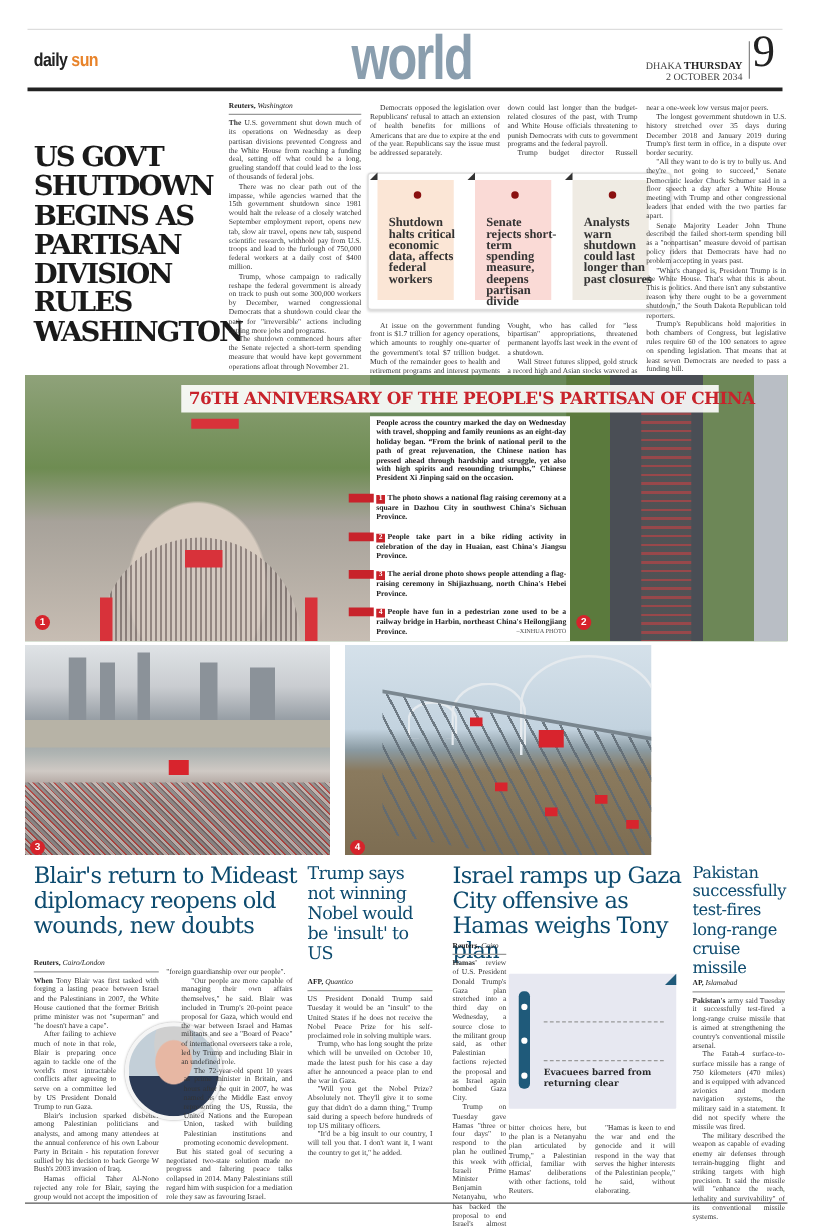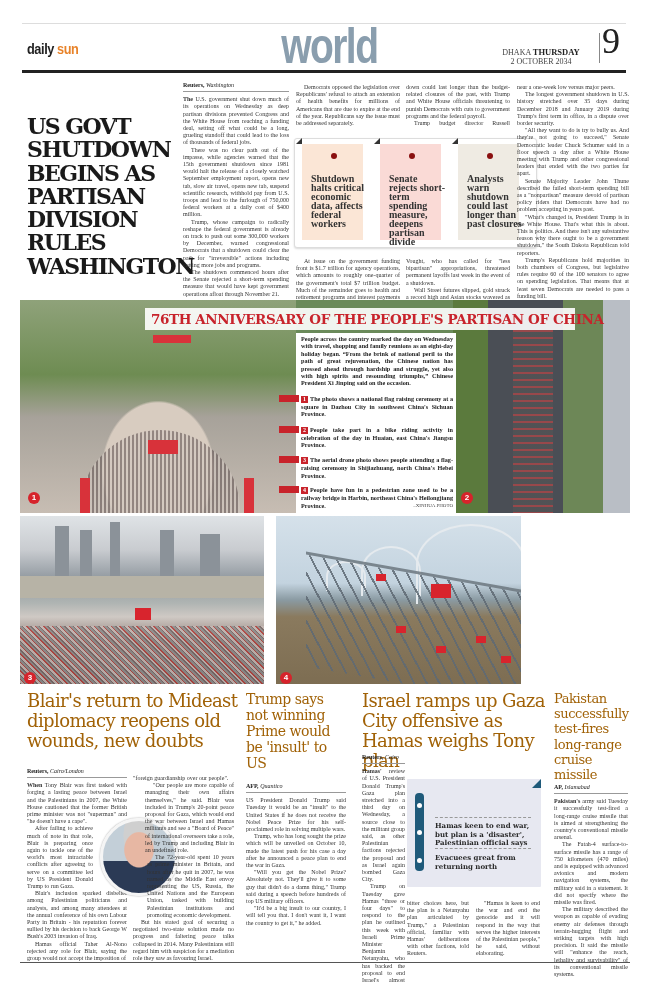--- a/index.html
+++ b/index.html
@@ -4,21 +4,21 @@
 <style>
 *{box-sizing:border-box;margin:0;padding:0}
 html,body{width:650px;height:984px;background:#fff;overflow:hidden}
 body{position:relative;font-family:"Liberation Serif",serif;color:#222}
 .abs{position:absolute}
 .topline{left:22px;top:23px;width:604px;height:1px;background:#ddd}
 .botline{left:22px;top:70px;width:604px;height:3px;background:#222}
 .logo{left:27px;top:40px;font-family:"Liberation Sans",sans-serif;font-weight:bold;font-size:15px;letter-spacing:-0.5px;transform:scaleX(0.85);transform-origin:left}
 .logo .d{color:#222}.logo .s{color:#e8832a}
 .section{left:268px;top:22px;width:120px;text-align:center;font-family:"Liberation Sans",sans-serif;font-weight:bold;font-size:50px;line-height:48px;color:#8a9eae;letter-spacing:-2px;transform:scaleX(0.78);}
-.dateblk{left:488px;top:48px;width:106px;text-align:center;font-size:8px;line-height:9px;color:#444}
+.dateblk{left:488px;top:48px;width:106px;text-align:right;font-size:8px;line-height:9px;color:#444}
 .dateblk b{font-size:8.5px;color:#222}
 .pagesep{left:599px;top:33px;width:1px;height:30px;background:#888}
 .pageno{left:602px;top:22px;font-size:36px;line-height:38px;color:#222;font-weight:normal}
 .hl1{left:27px;top:115px;width:150px;font-family:"DejaVu Serif",serif;font-weight:bold;font-size:22px;line-height:23.3px;letter-spacing:-1.5px;color:#1a1a1a}
 .txt{font-size:6px;line-height:7.2px;text-align:justify;color:#333}
 .txt p{text-indent:8px}
 .txt p.noi{text-indent:0}
 .by{font-size:6px;font-weight:bold;color:#222;border-bottom:0.5px solid #999;padding-bottom:2px;margin-bottom:4px}
 .by i{font-weight:normal}
 .col{position:absolute}
@@ -48,21 +48,21 @@
 .ph3{left:20px;top:516px;width:244px;height:168px;background:
  linear-gradient(180deg,#dfe3e6 0%,#c9ccd0 20%,#8f979e 38%,#b0b5b3 52%,#cfc9c4 60%,#8d7b75 75%,#756965 100%)}
 .ph3 .bld{position:absolute;background:#8b9299}
 .ph3 .crowd{position:absolute;left:0;top:110px;width:244px;height:58px;background:repeating-linear-gradient(45deg,#6e5e5e 0 1px,#c9bcb8 1px 3px,#b5332f 3px 4px,#8a8a8a 4px 6px);opacity:.75}
 .ph4{left:256px;top:516px;width:245px;height:168px;left:276px;background:
  linear-gradient(180deg,#d5e1ea 0%,#c3d3df 40%,#8a9aa2 50%,#8a7a5e 60%,#7d6d52 100%)}
 .ph4 .truss{position:absolute;left:30px;top:55px;width:220px;height:115px;border-top:3px solid #6d7880;background:repeating-linear-gradient(60deg,transparent 0 10px,#5f6a74 10px 12px);transform:skewY(10deg);opacity:.85}
 .ph4 .flag{position:absolute;width:10px;height:7px;background:#d8242d}
 .ph4 .arch{position:absolute;border:2px solid #e5eaee;border-bottom:none;border-radius:50% 50% 0 0}
 .hr-bot{left:20px;top:962px;width:610px;height:1px;background:#555}
-.hl-serif{font-family:"DejaVu Serif",serif;font-weight:normal;color:#a16207}
+.hl-serif{font-family:"DejaVu Serif",serif;font-weight:normal;color:#0c4a6e}
 .blair-hl{left:27px;top:691px;width:230px;font-size:18px;line-height:20px;letter-spacing:-0.6px}
 .trump-hl{left:246px;top:691px;width:100px;font-size:14px;line-height:16px;letter-spacing:-0.5px}
 .israel-hl{left:362px;top:691px;width:200px;font-size:18px;line-height:20px;letter-spacing:-0.6px}
 .pak-hl{left:554px;top:691px;width:82px;font-size:13px;line-height:15.2px;letter-spacing:-0.4px}
 .portrait{left:100px;top:818px;width:78px;height:78px;border-radius:50%;border:3px solid #f5f5f5;box-shadow:0 0 2px rgba(0,0,0,.4);background:radial-gradient(ellipse at 50% 40%,#e7b7a3 0 28%,transparent 30%),radial-gradient(ellipse at 50% 20%,#cfcfcf 0 30%,transparent 31%),linear-gradient(180deg,#c3cfd8 0 55%,#2b3a55 55% 100%)}
 .gaza-box{left:407px;top:779px;width:134px;height:108px;background:#e7e8f1;border-radius:1px}
 .gaza-box .bar{position:absolute;left:8px;top:14px;width:9px;height:78px;background:#1f5a7a;border-radius:4px}
 .gaza-box .b{position:absolute;left:10px;width:5px;height:5px;border-radius:50%;background:#fff}
 .gaza-box .it{position:absolute;left:28px;width:100px;font-family:"DejaVu Serif",serif;font-size:7px;line-height:8.6px;font-weight:bold;color:#2a2a2a}
 .gaza-box .sep{position:absolute;left:28px;width:96px;border-top:0.6px dashed #999}
@@ -193,21 +193,21 @@
   <p>Hamas official Taher Al-Nono rejected any role for Blair, saying the group would not accept the imposition of</p>
 </div>
 <div class="abs portrait"></div>
 <div class="col txt" style="left:133px;top:775px;width:101px">
   <p class="noi">"foreign guardianship over our people".</p>
   <p style="padding-left:12px">"Our people are more capable of managing their own affairs themselves," he said. Blair was included in Trump's 20-point peace proposal for Gaza, which would end the war between Israel and Hamas militants and see a "Board of Peace" of international overseers take a role, led by Trump and including Blair in an undefined role.</p>
   <p style="padding-left:14px">The 72-year-old spent 10 years as prime minister in Britain, and hours after he quit in 2007, he was named as the Middle East envoy representing the US, Russia, the United Nations and the European Union, tasked with building Palestinian institutions and promoting economic development.</p>
   <p>But his stated goal of securing a negotiated two-state solution made no progress and faltering peace talks collapsed in 2014. Many Palestinians still regard him with suspicion for a mediation role they saw as favouring Israel.</p>
 </div>
 
-<h2 class="abs hl-serif trump-hl">Trump says not winning Prime would be 'insult' to US</h2>
+<h2 class="abs hl-serif trump-hl">Trump says not winning Nobel would be 'insult' to US</h2>
 <div class="col txt" style="left:246px;top:783px;width:100px">
   <div class="by"><span>AFP,</span> <i>Quantico</i></div>
   <p class="noi">US President Donald Trump said Tuesday it would be an "insult" to the United States if he does not receive the Nobel Peace Prize for his self-proclaimed role in solving multiple wars.</p>
   <p>Trump, who has long sought the prize which will be unveiled on October 10, made the latest push for his case a day after he announced a peace plan to end the war in Gaza.</p>
   <p>"Will you get the Nobel Prize? Absolutely not. They'll give it to some guy that didn't do a damn thing," Trump said during a speech before hundreds of top US military officers.</p>
   <p>"It'd be a big insult to our country, I will tell you that. I don't want it, I want the country to get it," he added.</p>
 </div>
 
 <h2 class="abs hl-serif israel-hl">Israel ramps up Gaza City offensive as Hamas weighs Tony plan</h2>
 <div class="col txt" style="left:362px;top:754px;width:43px">
@@ -216,23 +216,22 @@
   <p>Trump on Tuesday gave Hamas "three or four days" to respond to the plan he outlined this week with Israeli Prime Minister Benjamin Netanyahu, who has backed the proposal to end Israel's almost two-year war with the Palestinian militant group.</p>
 
 </div>
 <div class="abs gaza-box">
   <span class="corner"></span>
   <div class="bar"></div>
   <span class="b" style="top:24px;left:10px"></span>
   <span class="b" style="top:51px;left:10px"></span>
   <span class="b" style="top:79px;left:10px"></span>
   <div class="sep" style="top:38px"></div>
-  <div class="it" style="top:43px">Hamas keen to end war, but plan is a 'disaster', Palestinian official says</div>
   <div class="sep" style="top:69px"></div>
-  <div class="it" style="top:75px">Evacuees great from returning north</div>
+  <div class="it" style="top:75px">Evacuees barred from returning clear</div>
 </div>
 <div class="col txt" style="left:407px;top:900px;width:62px">
   <p class="noi">bitter choices here, but the plan is a Netanyahu plan articulated by Trump," a Palestinian official, familiar with Hamas' deliberations with other factions, told Reuters.</p>
 </div>
 <div class="col txt" style="left:476px;top:900px;width:64px">
   <p>"Hamas is keen to end the war and end the genocide and it will respond in the way that serves the higher interests of the Palestinian people," he said, without elaborating.</p>
 </div>
 
 <h2 class="abs hl-serif pak-hl">Pakistan successfully test-fires long-range cruise missile</h2>
 <div class="col txt" style="left:554px;top:784px;width:74px">

